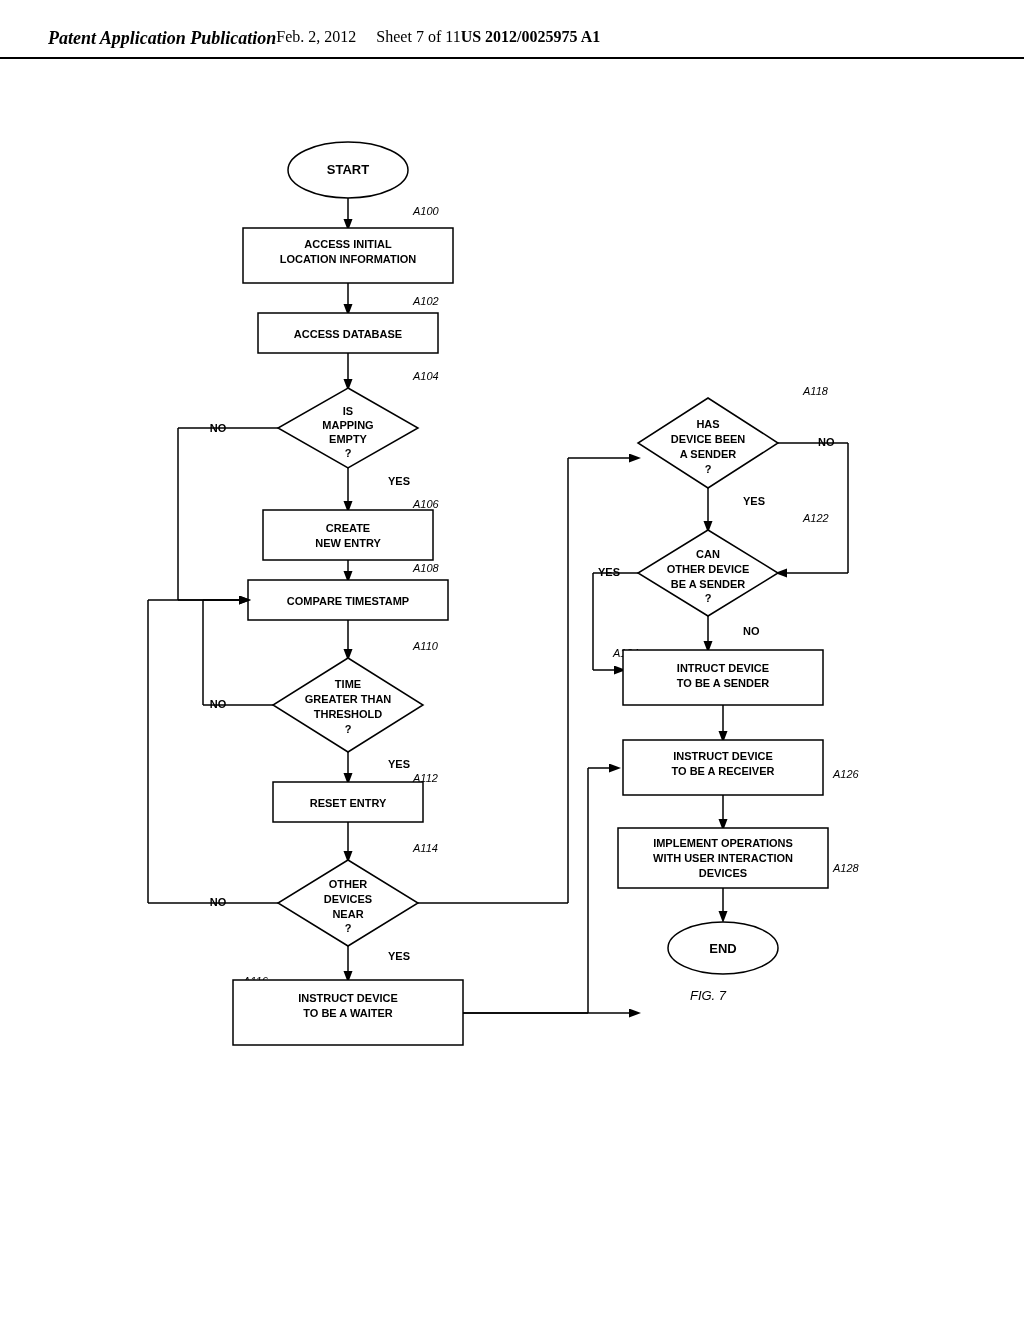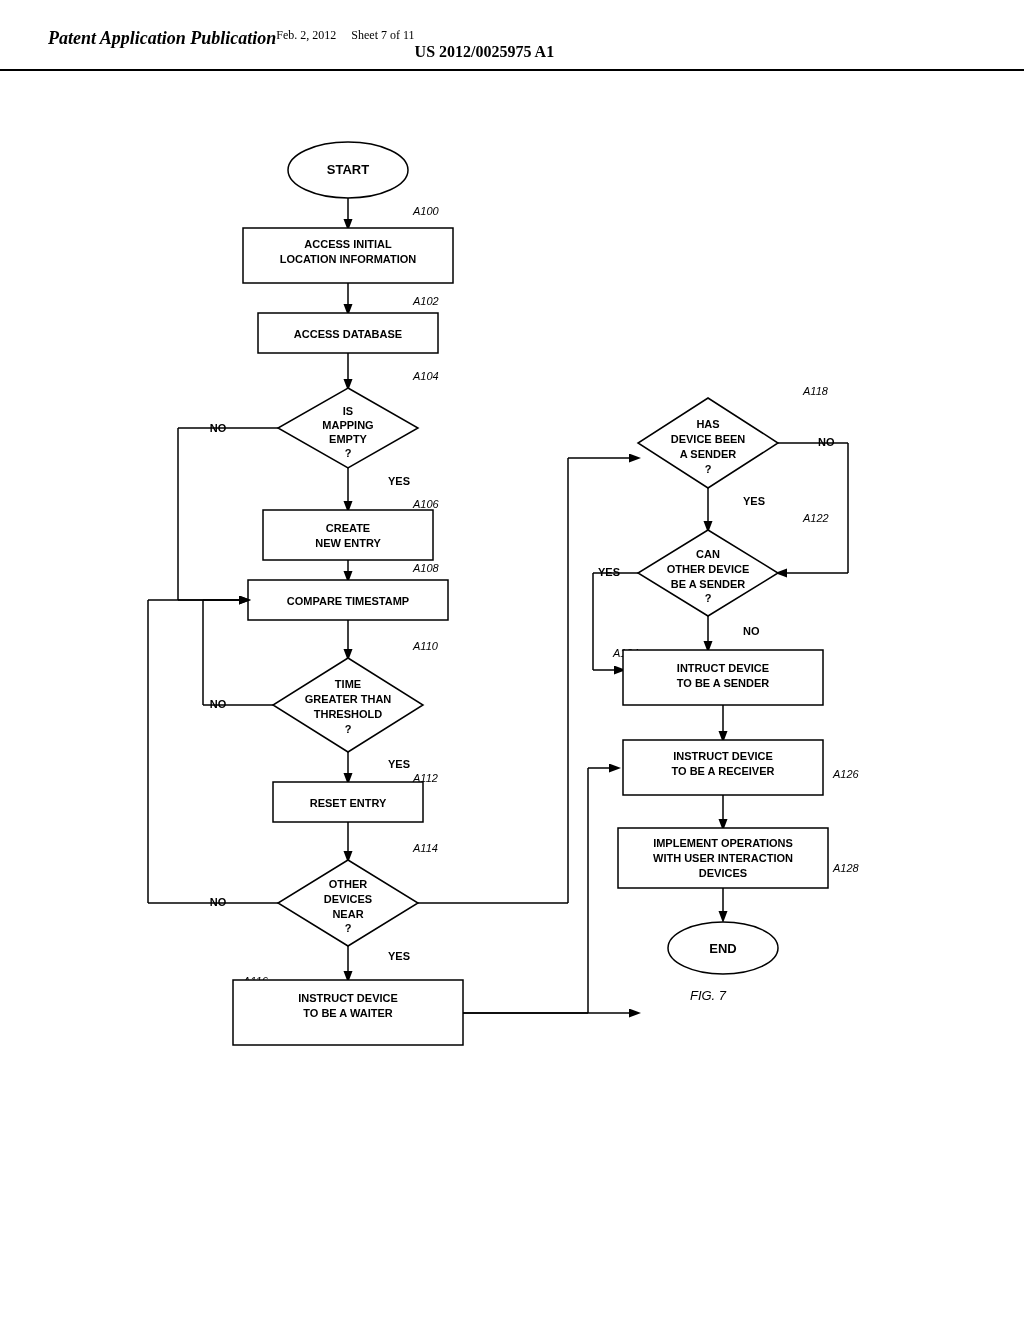--- a/index.html
+++ b/index.html
@@ -20,27 +20,26 @@
       padding: 28px 48px 0 48px;
       border-bottom: 2px solid #000;
       padding-bottom: 8px;
     }
     .header-left {
       font-size: 18px;
       font-weight: bold;
       font-style: italic;
     }
     .header-center {
-      font-size: 12px;
+      font-size: 16px;
       text-align: center;
     }
     .header-right {
       font-size: 16px;
       font-weight: bold;
-      margin-top: 15px;
     }
 
     
     .flowchart {
       position: absolute;
       top: 110px;
       left: 48px;
       width: 900px;
       height: 1160px;
     }

